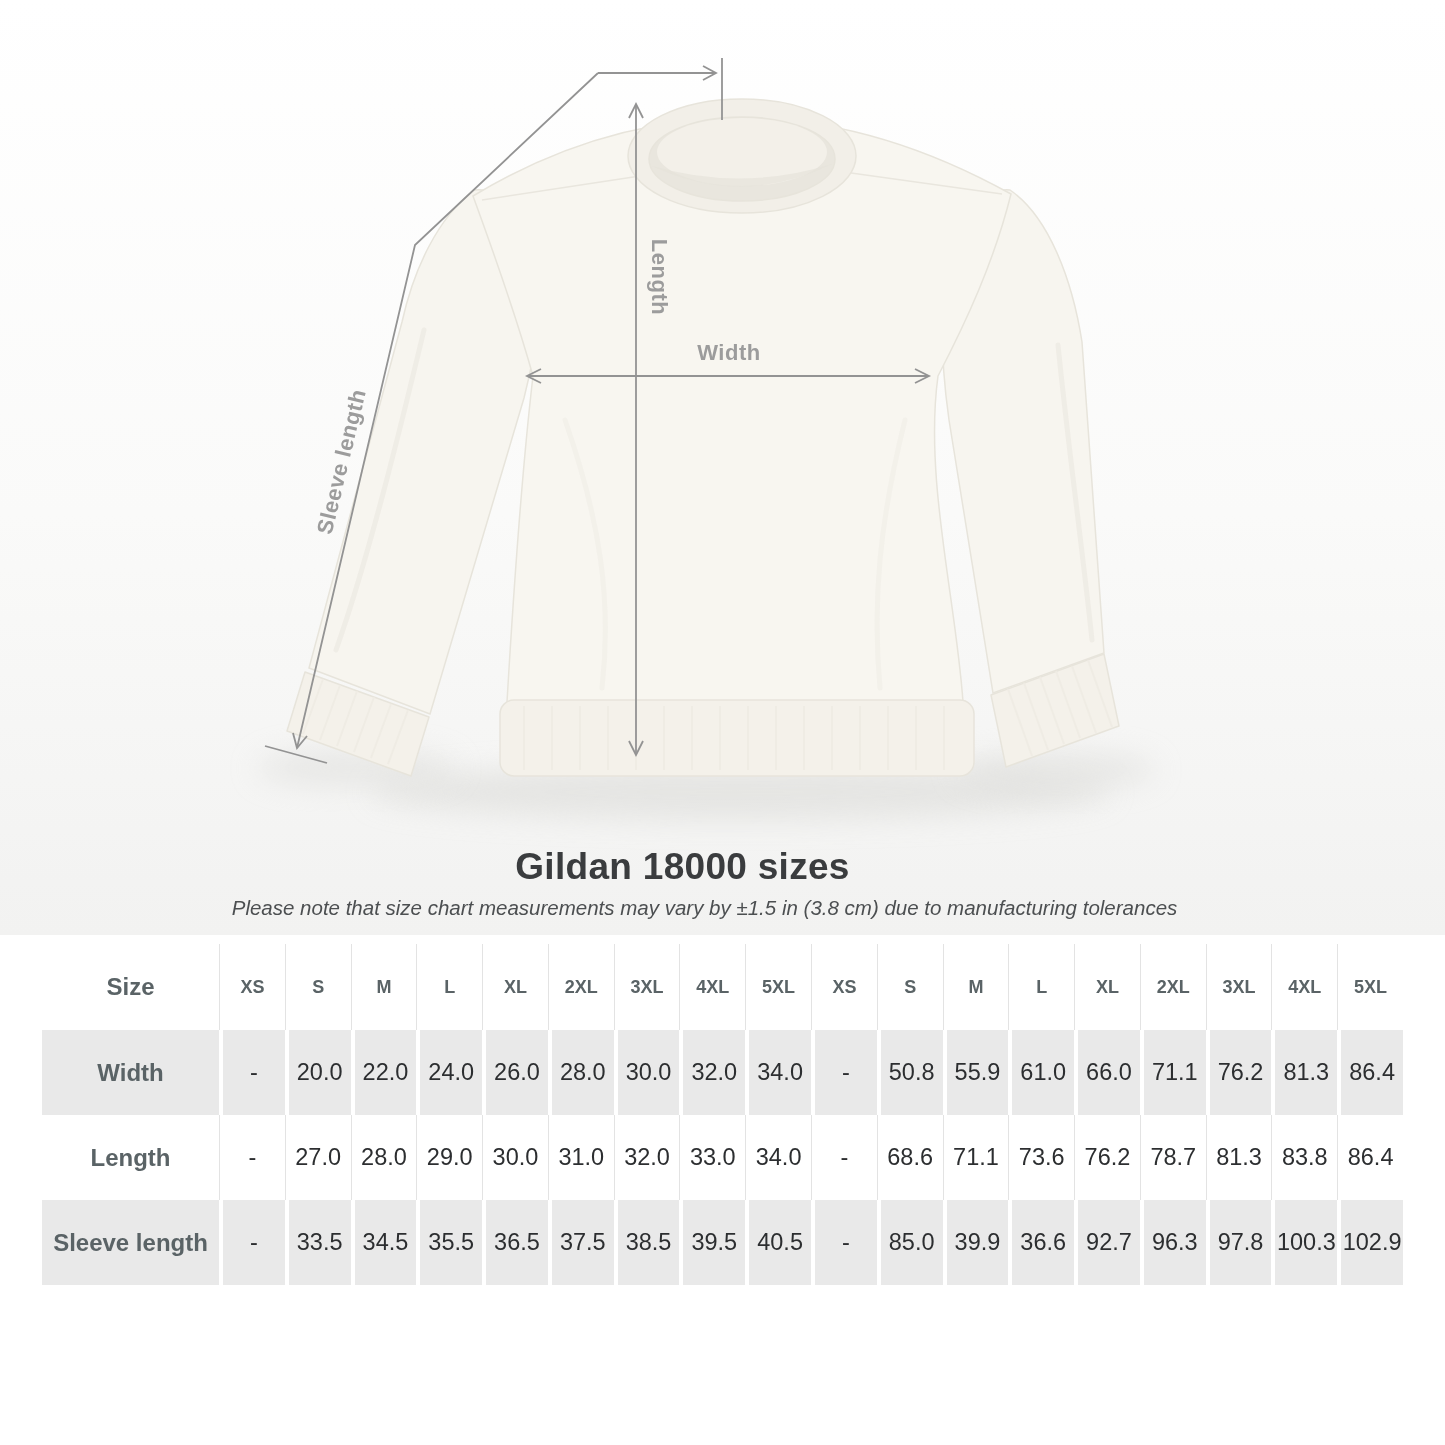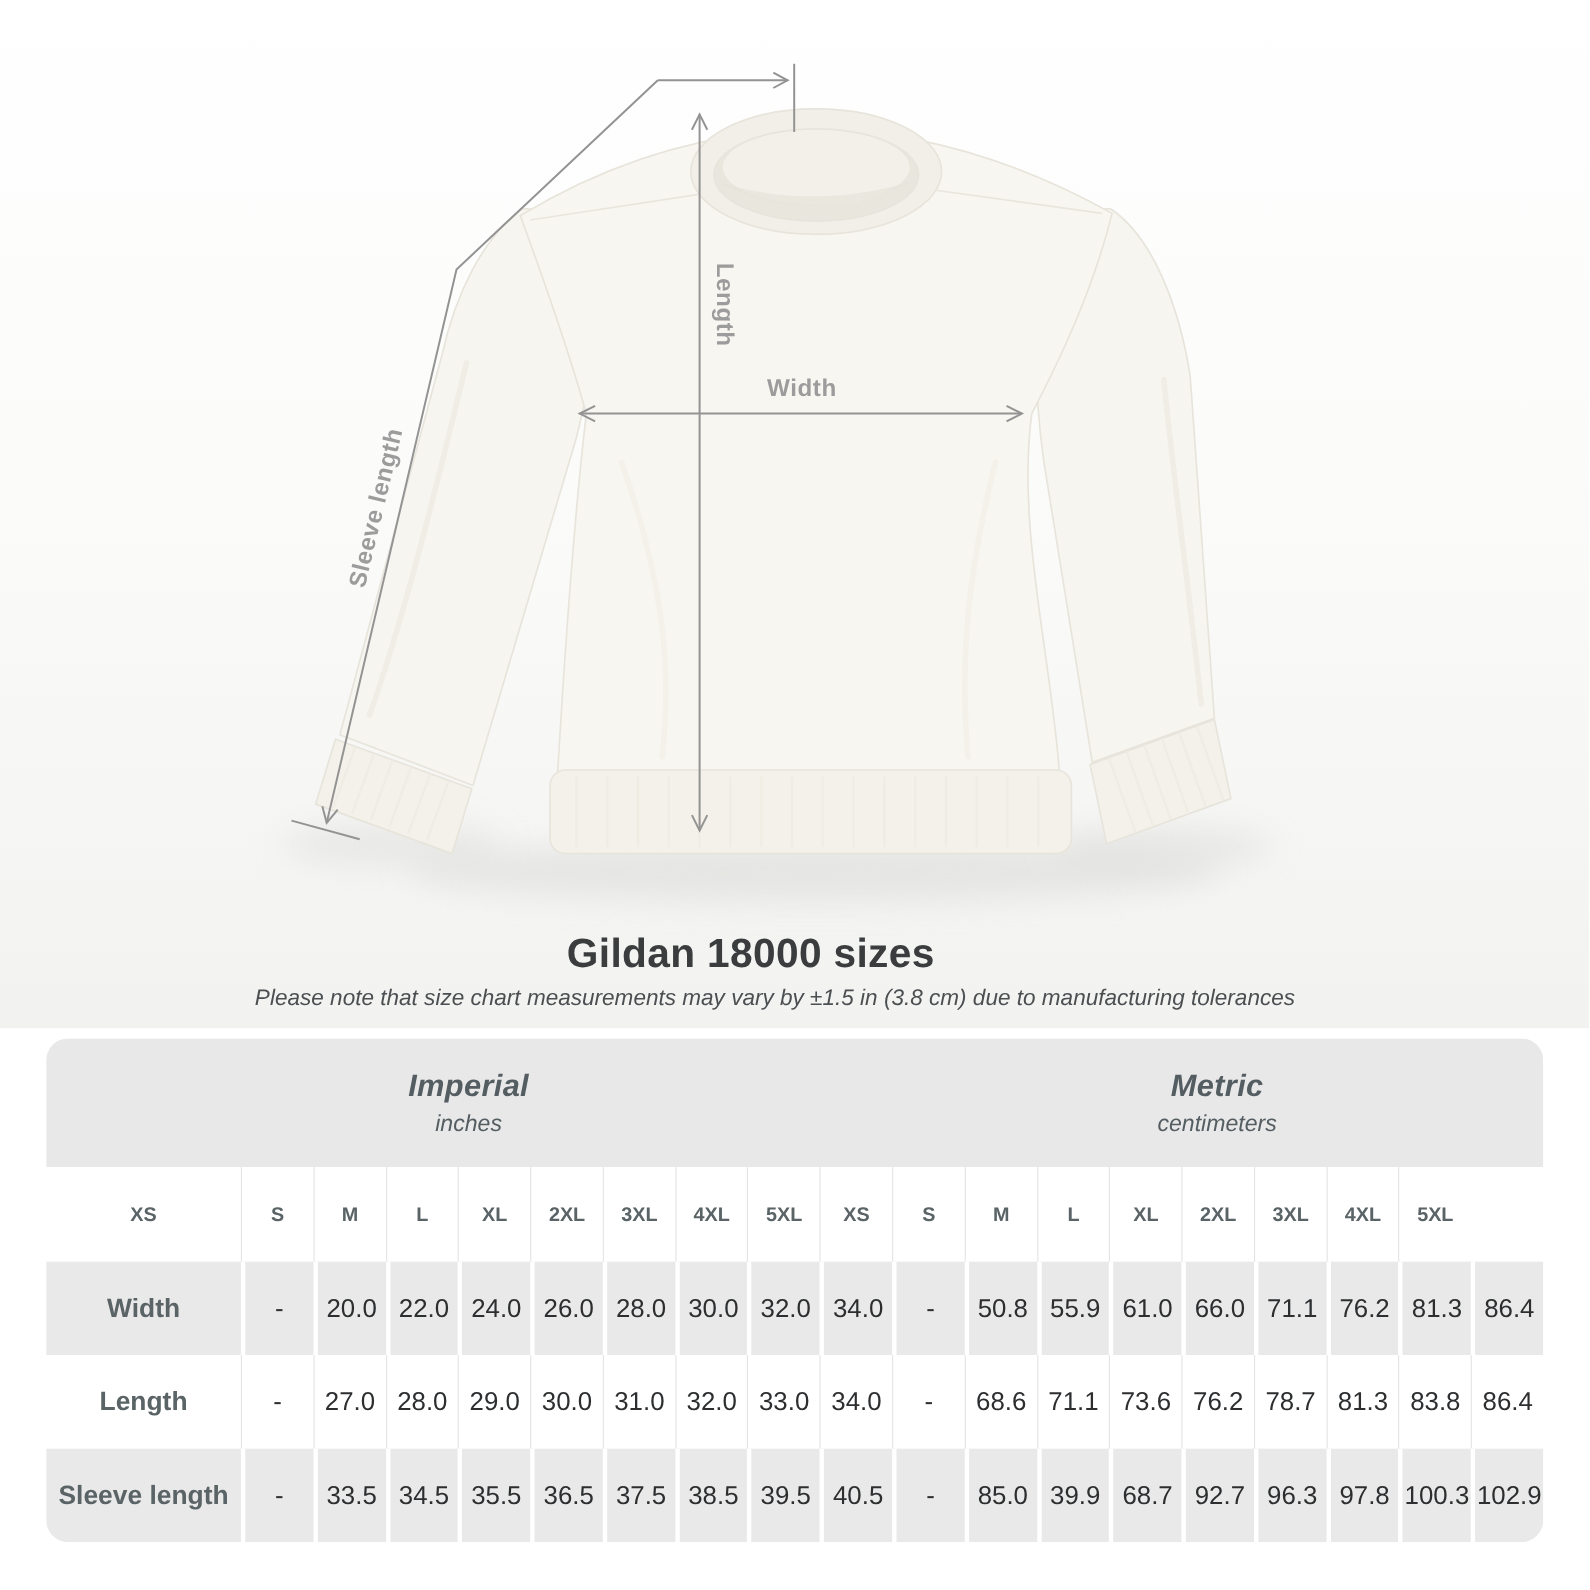--- a/index.html
+++ b/index.html
@@ -120,31 +120,22 @@
       <text class="measure-label" x="343" y="462" text-anchor="middle" dominant-baseline="middle" transform="rotate(-76.5 343 462)">Sleeve length</text>
     </svg>
   </div>
 
   <header class="caption">
     <h1>Gildan 18000 sizes</h1>
     <p>Please note that size chart measurements may vary by ±1.5 in (3.8 cm) due to manufacturing tolerances</p>
   </header>
 
   <section class="size-table" id="sizeTable">
-    <div class="unit-band">
-      <div class="unit-group">
-        <span class="unit-name">Imperial</span>
-        <span class="unit-sub">inches</span>
-      </div>
-      <div class="unit-group">
-        <span class="unit-name">Metric</span>
-        <span class="unit-sub">centimeters</span>
-      </div>
-    </div>
     <div class="trow row-sizes" id="sizeHeaderRow">
+        <div class="cell rowlabel">Size</div>
         <div class="cell szhead">XS</div>
         <div class="cell szhead">S</div>
         <div class="cell szhead">M</div>
         <div class="cell szhead">L</div>
         <div class="cell szhead">XL</div>
         <div class="cell szhead">2XL</div>
         <div class="cell szhead">3XL</div>
         <div class="cell szhead">4XL</div>
         <div class="cell szhead">5XL</div>
         <div class="cell szhead">XS</div>
@@ -207,21 +198,21 @@
         <div class="cell val">34.5</div>
         <div class="cell val">35.5</div>
         <div class="cell val">36.5</div>
         <div class="cell val">37.5</div>
         <div class="cell val">38.5</div>
         <div class="cell val">39.5</div>
         <div class="cell val">40.5</div>
         <div class="cell val">-</div>
         <div class="cell val">85.0</div>
         <div class="cell val">39.9</div>
-        <div class="cell val">68.7</div>
+        <div class="cell val">36.6</div>
         <div class="cell val">92.7</div>
         <div class="cell val">96.3</div>
         <div class="cell val">97.8</div>
         <div class="cell val">100.3</div>
         <div class="cell val">102.9</div>
       </div>
     </section>
 
 </div>
 

